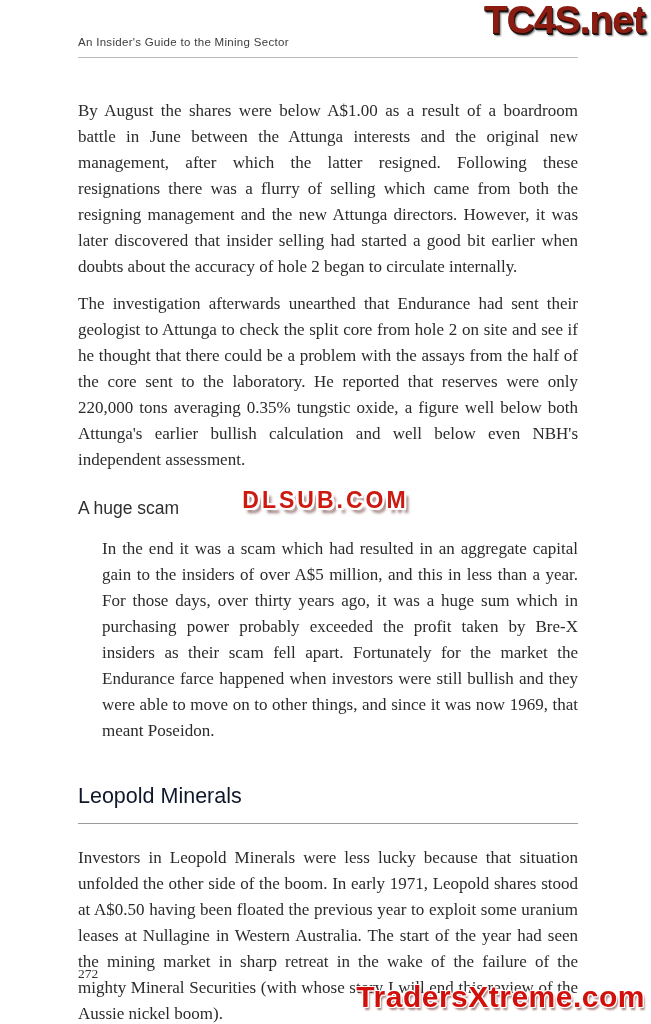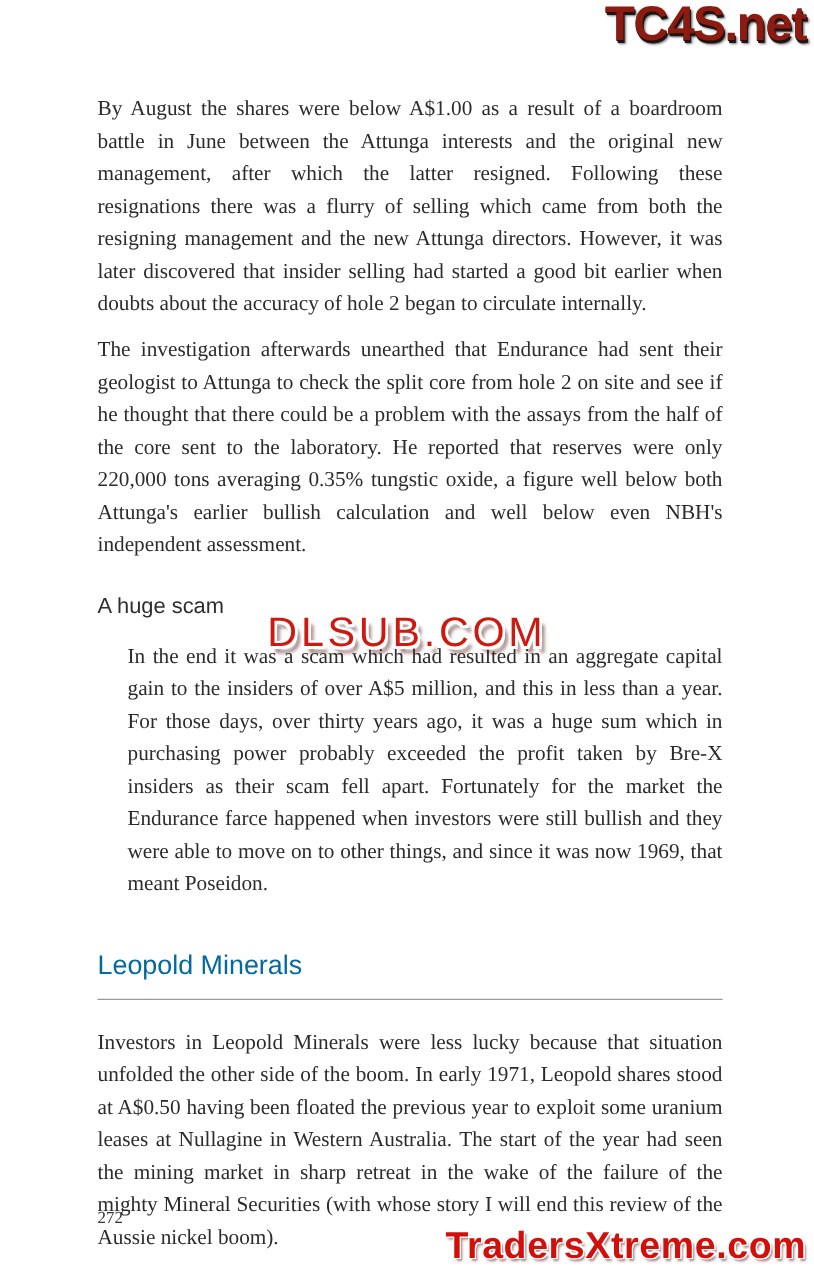--- a/index.html
+++ b/index.html
@@ -47,21 +47,21 @@
     font-family: "Liberation Sans", sans-serif;
     font-weight: normal;
     font-size: 17.5px;
     color: #2e2e2e;
     margin: 25px 0 17px 0;
   }
   h1.section-heading {
     font-family: "Liberation Sans", sans-serif;
     font-weight: normal;
     font-size: 21.5px;
-    color: #0369a1;
+    color: #0f172a;
     margin: 40px 0 0 0;
   }
   .section-rule {
     border: none;
     border-top: 1px solid #9a9a9a;
     margin: 14px 0 0 0;
   }
   .after-rule { margin-top: 21px !important; }
 
   
@@ -91,22 +91,22 @@
       2px 3px 2px rgba(0,0,0,0.55);
     z-index: 5;
     line-height: 1;
   }
   .wm-mid {
     position: absolute;
     top: 489px;
     left: 50%;
     transform: translateX(-50%);
     font-family: "Liberation Sans", sans-serif;
-    font-weight: normal;
-    font-size: 33px;
+    font-weight: bold;
+    font-size: 23px;
     letter-spacing: 3px;
     color: #cd1a10;
     white-space: nowrap;
     text-shadow:
       -2px 0 0 #ffffff, 2px 0 0 #ffffff, 0 -2px 0 #ffffff, 0 2px 0 #ffffff,
       -2px -2px 0 #ffffff, 2px -2px 0 #ffffff, -2px 2px 0 #ffffff, 2px 2px 0 #ffffff,
       4px 5px 3px rgba(70,10,5,0.55);
     z-index: 6;
     line-height: 1;
   }
@@ -128,20 +128,24 @@
     line-height: 1;
   }
 </style>
 </head>
 <body>
 
 <div class="page">
 
   <div class="wm-top">TC4S.net</div>
 
+  <header>
+    <div class="running-title">An Insider's Guide to the Mining Sector</div>
+    <hr class="header-rule">
+  </header>
 
   <main>
     <p class="body-para">By August the shares were below A$1.00 as a result of a boardroom battle in June between the Attunga interests and the original new management, after which the latter resigned. Following these resignations there was a flurry of selling which came from both the resigning management and the new Attunga directors. However, it was later discovered that insider selling had started a good bit earlier when doubts about the accuracy of hole 2 began to circulate internally.</p>
 
     <p class="body-para">The investigation afterwards unearthed that Endurance had sent their geologist to Attunga to check the split core from hole 2 on site and see if he thought that there could be a problem with the assays from the half of the core sent to the laboratory. He reported that reserves were only 220,000 tons averaging 0.35% tungstic oxide, a figure well below both Attunga's earlier bullish calculation and well below even NBH's independent assessment.</p>
 
     <h2 class="sub-heading">A huge scam</h2>
 
     <div class="para-wrap">
       <p class="body-para">In the end it was a scam which had resulted in an aggregate capital gain to the insiders of over A$5 million, and this in less than a year. For those days, over thirty years ago, it was a huge sum which in purchasing power probably exceeded the profit taken by Bre-X insiders as their scam fell apart. Fortunately for the market the Endurance farce happened when investors were still bullish and they were able to move on to other things, and since it was now 1969, that meant Poseidon.</p>

